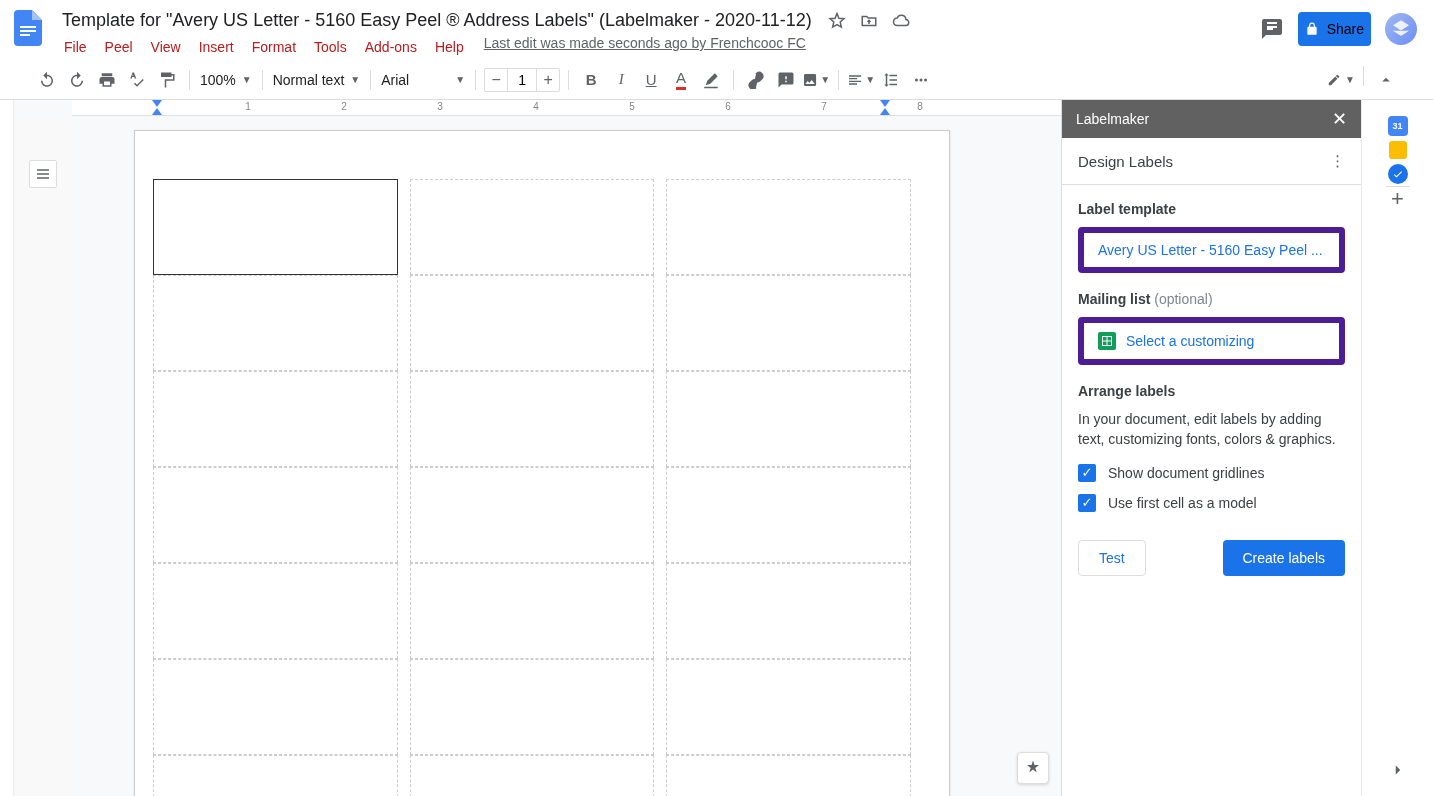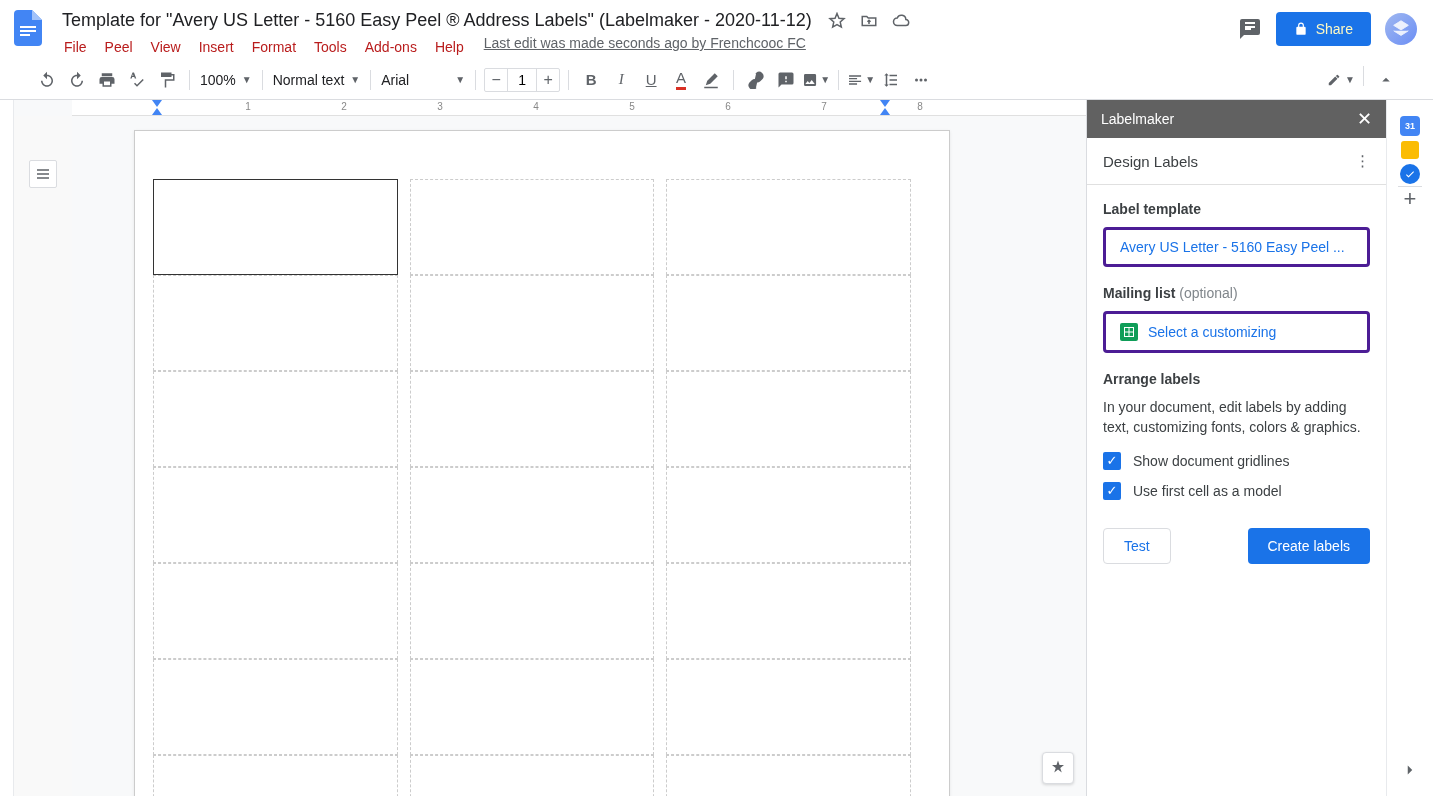--- a/index.html
+++ b/index.html
@@ -11,21 +11,21 @@
 .title-area { flex: 1; }
 .title-row { display: flex; align-items: center; gap: 10px; }
 .doc-title { font-size: 18px; color: #202124; padding: 2px 6px; border-radius: 4px; }
 .title-icons { display: flex; gap: 14px; color: #5f6368; }
 .title-icons svg { width: 18px; height: 18px; }
 .menu-bar { display: flex; gap: 2px; margin-top: 2px; }
 .menu-item { padding: 4px 8px; font-size: 14px; color: #b91c1c; border-radius: 4px; cursor: pointer; }
 .last-edit { color: #5f6368; text-decoration: underline; margin-left: 10px; cursor: pointer; }
 .header-right { display: flex; align-items: center; gap: 14px; padding-top: 4px; }
 .comments-icon { width: 24px; height: 24px; color: #5f6368; }
-.share-btn { background: #1a73e8; color: #fef9c3; border: none; border-radius: 4px; padding: 9px 18px; font-size: 14px; font-weight: 500; display: flex; align-items: center; gap: 8px; cursor: pointer; }
+.share-btn { background: #1a73e8; color: #000000; border: none; border-radius: 4px; padding: 9px 7px; font-size: 14px; font-weight: 500; display: flex; align-items: center; gap: 8px; cursor: pointer; }
 .avatar { width: 32px; height: 32px; border-radius: 50%; background: linear-gradient(135deg, #a0b8f0 0%, #6b8ef5 100%); display:flex; align-items:center; justify-content:center; }
 
 
 .toolbar { display: flex; align-items: center; height: 40px; padding: 0 33px; gap: 2px; border-bottom: 1px solid #dadce0; }
 .tb-btn { width: 28px; height: 28px; display: flex; align-items: center; justify-content: center; color: #5f6368; border-radius: 2px; cursor: pointer; }
 .tb-sep { width: 1px; height: 20px; background: #dadce0; margin: 0 6px; }
 .zoom-sel, .style-sel, .font-sel { border: none; background: transparent; font-size: 14px; color: #202124; padding: 4px 2px; display: flex; align-items: center; gap: 6px; cursor: pointer; }
 .dropdown-caret { font-size: 10px; color: #5f6368; }
 .font-size-box { display: flex; align-items: center; border: 1px solid #dadce0; border-radius: 2px; height: 24px; }
 .spin-btn { width: 22px; height: 22px; display: flex; align-items: center; justify-content: center; color: #5f6368; cursor: pointer; font-size: 16px; }
@@ -53,32 +53,32 @@
 .explore-btn { position: absolute; right: 12px; bottom: 12px; width: 32px; height: 32px; background: #fff; border: 1px solid #dadce0; border-radius: 4px; box-shadow: 0 1px 3px rgba(0,0,0,0.15); display: flex; align-items: center; justify-content: center; color: #5f6368; }
 
 
 .sidebar { width: 300px; background: #fff; border-left: 1px solid #dadce0; display: flex; flex-direction: column; }
 .sb-titlebar { background: #616161; color: #fff; height: 38px; display: flex; align-items: center; padding: 0 14px; font-size: 14px; font-weight: 500; }
 .sb-close { margin-left: auto; cursor: pointer; font-size: 18px; }
 .sb-sub { display: flex; align-items: center; justify-content: space-between; padding: 14px 16px; border-bottom: 1px solid #e0e0e0; font-size: 15px; color: #3c4043; }
 .sb-body { padding: 16px; display: flex; flex-direction: column; gap: 18px; }
 .sb-section-label { font-size: 14px; font-weight: 600; color: #3c4043; }
 .sb-section-label .optional { font-weight: 400; color: #80868b; }
-.sb-selector { border: 3px solid #4c1d95; border-radius: 4px; padding: 9px 14px; font-size: 14px; color: #1a73e8; font-weight: 500; text-align: left; cursor: pointer; background: #fff; white-space: nowrap; overflow: hidden; text-overflow: ellipsis; }
+.sb-selector { border: 6px solid #4c1d95; border-radius: 4px; padding: 9px 14px; font-size: 14px; color: #1a73e8; font-weight: 500; text-align: left; cursor: pointer; background: #fff; white-space: nowrap; overflow: hidden; text-overflow: ellipsis; }
 .sb-selector.with-icon { display: flex; align-items: center; gap: 10px; color: #1a73e8; }
 .sheets-ico { width: 18px; height: 18px; background: #0f9d58; border-radius: 2px; display: inline-flex; align-items: center; justify-content: center; color: #fff; font-size: 12px; flex-shrink: 0; }
 .sb-desc { font-size: 14px; color: #3c4043; line-height: 1.45; }
 .checkbox-row { display: flex; align-items: center; gap: 12px; font-size: 14px; color: #3c4043; }
 .cb { width: 18px; height: 18px; background: #1a73e8; border-radius: 2px; display: flex; align-items: center; justify-content: center; color: #fff; font-size: 13px; }
 .sb-actions { display: flex; gap: 12px; justify-content: space-between; margin-top: 10px; }
 .btn-outline { background: #fff; border: 1px solid #dadce0; color: #1a73e8; border-radius: 4px; padding: 9px 20px; font-size: 14px; font-weight: 500; cursor: pointer; }
 .btn-primary { background: #1a73e8; border: none; color: #fff; border-radius: 4px; padding: 9px 20px; font-size: 14px; font-weight: 500; cursor: pointer; }
 
 
-.right-rail { width: 47px; background: #fff; border-left: 1px solid #e8eaed; display: flex; flex-direction: column; align-items: center; padding-top: 14px; }
+.right-rail { width: 72px; background: #fff; border-left: 1px solid #e8eaed; display: flex; flex-direction: column; align-items: center; padding-top: 14px; }
 .rail-ico { width: 24px; height: 24px; border-radius: 4px; display: flex; align-items: center; justify-content: center; cursor: pointer; }
 .rail-cal { background: #4285f4; color: #fff; font-size: 9px; font-weight: bold; border-radius: 4px; width: 20px; height: 20px; }
 .rail-keep { background: #fbbc04; width: 18px; height: 18px; border-radius: 3px; }
 .rail-tasks { background: #1a73e8; width: 20px; height: 20px; border-radius: 50%; display: flex; align-items: center; justify-content: center; color: #fff; }
 .rail-sep { width: 24px; height: 1px; background: #dadce0; }
 .rail-plus { color: #5f6368; font-size: 22px; }
 .rail-chevron { margin-top: auto; margin-bottom: 14px; color: #5f6368; }
 
 svg { display: block; }
 </style>

